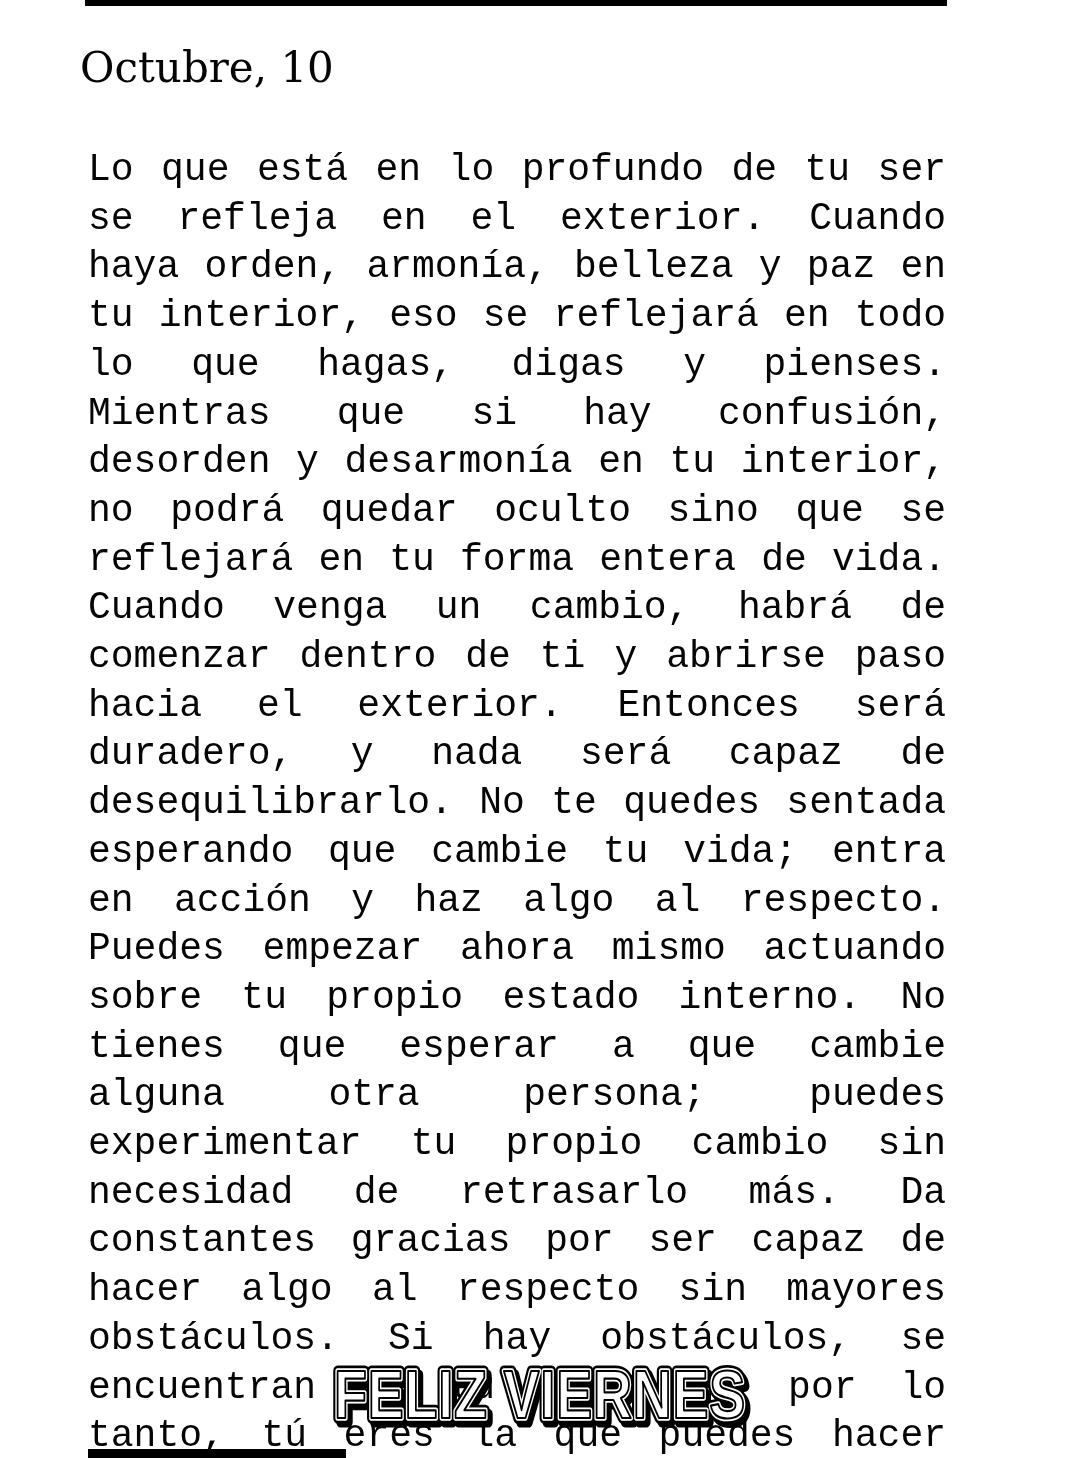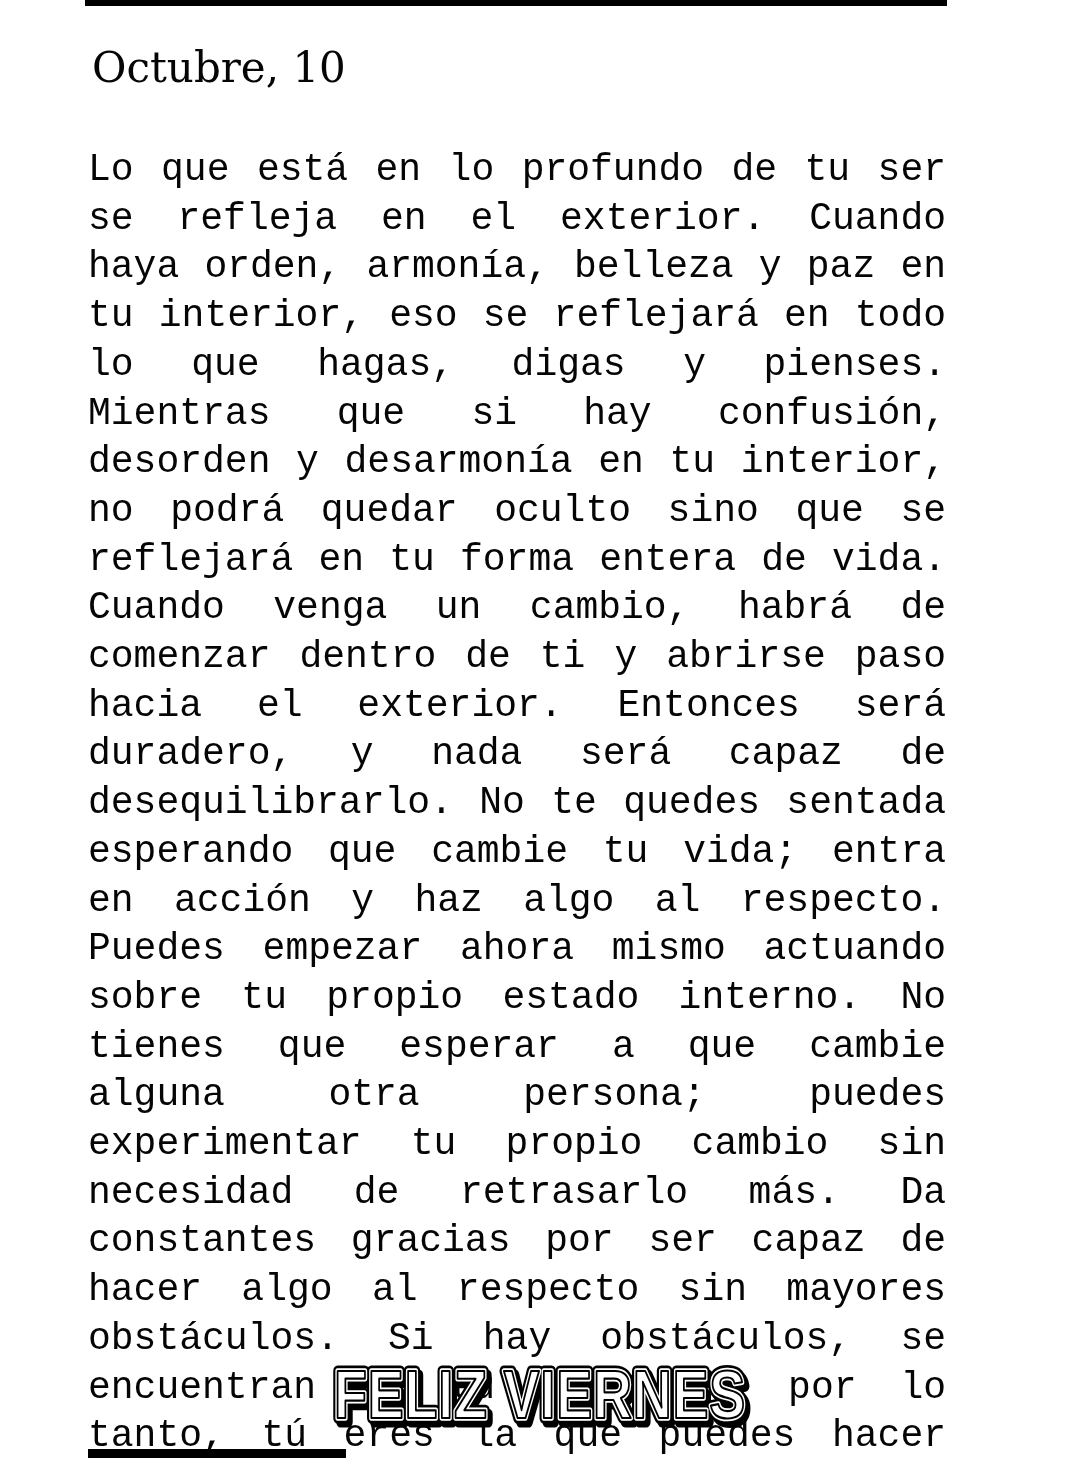--- a/index.html
+++ b/index.html
@@ -19,21 +19,21 @@
   .top-border {
     position: absolute;
     left: 85px;
     top: 0;
     width: 862px;
     height: 6px;
     background: #000000;
   }
   .date-heading {
     position: absolute;
-    left: 92px;
+    left: 80px;
     top: 44px;
     font-size: 42px;
     line-height: 48px;
     font-family: "DejaVu Serif", serif;
     font-weight: 400;
     white-space: nowrap;
     text-align: right;
   }
   .body-text {
     position: absolute;

